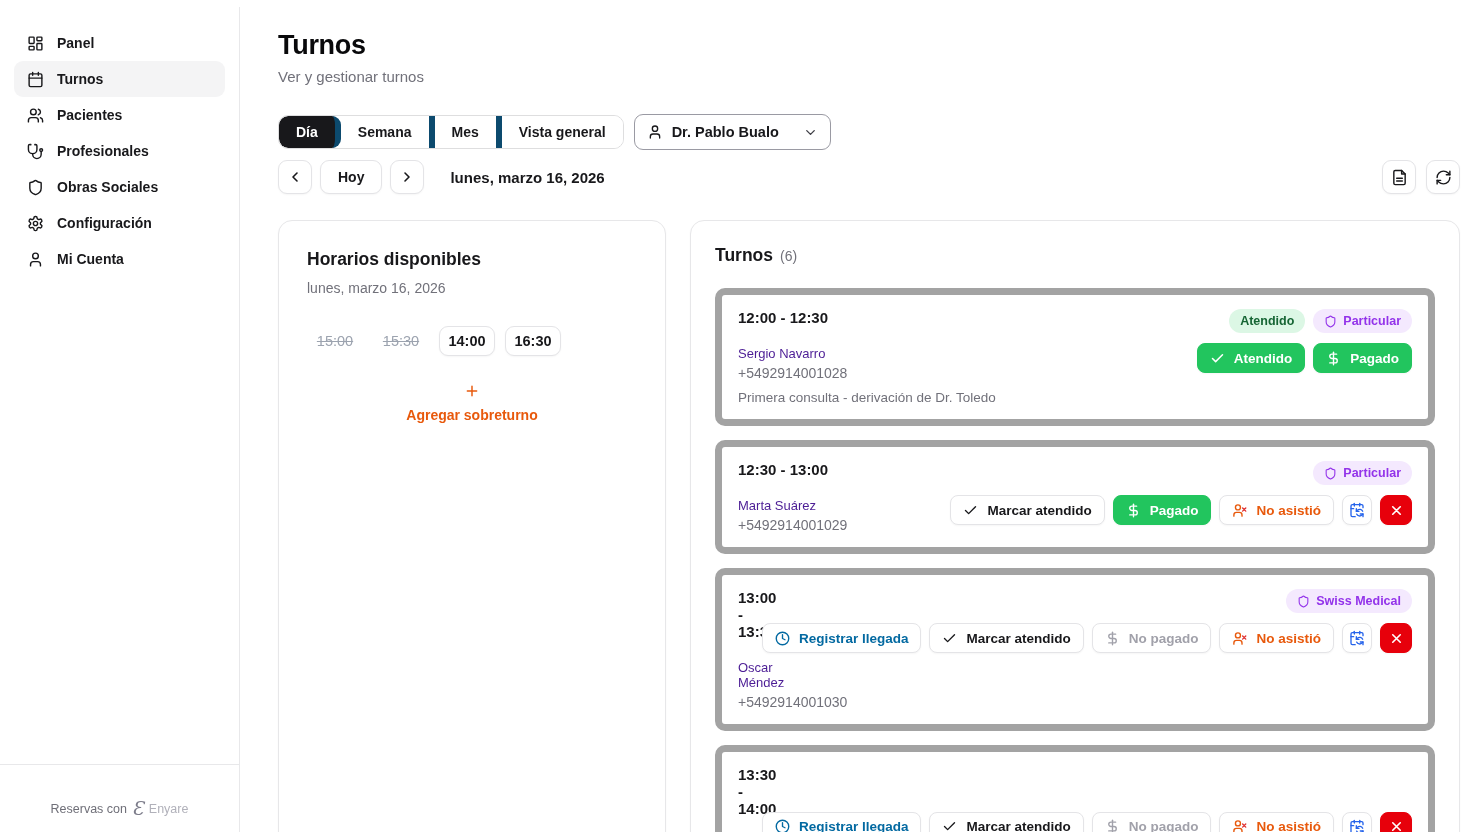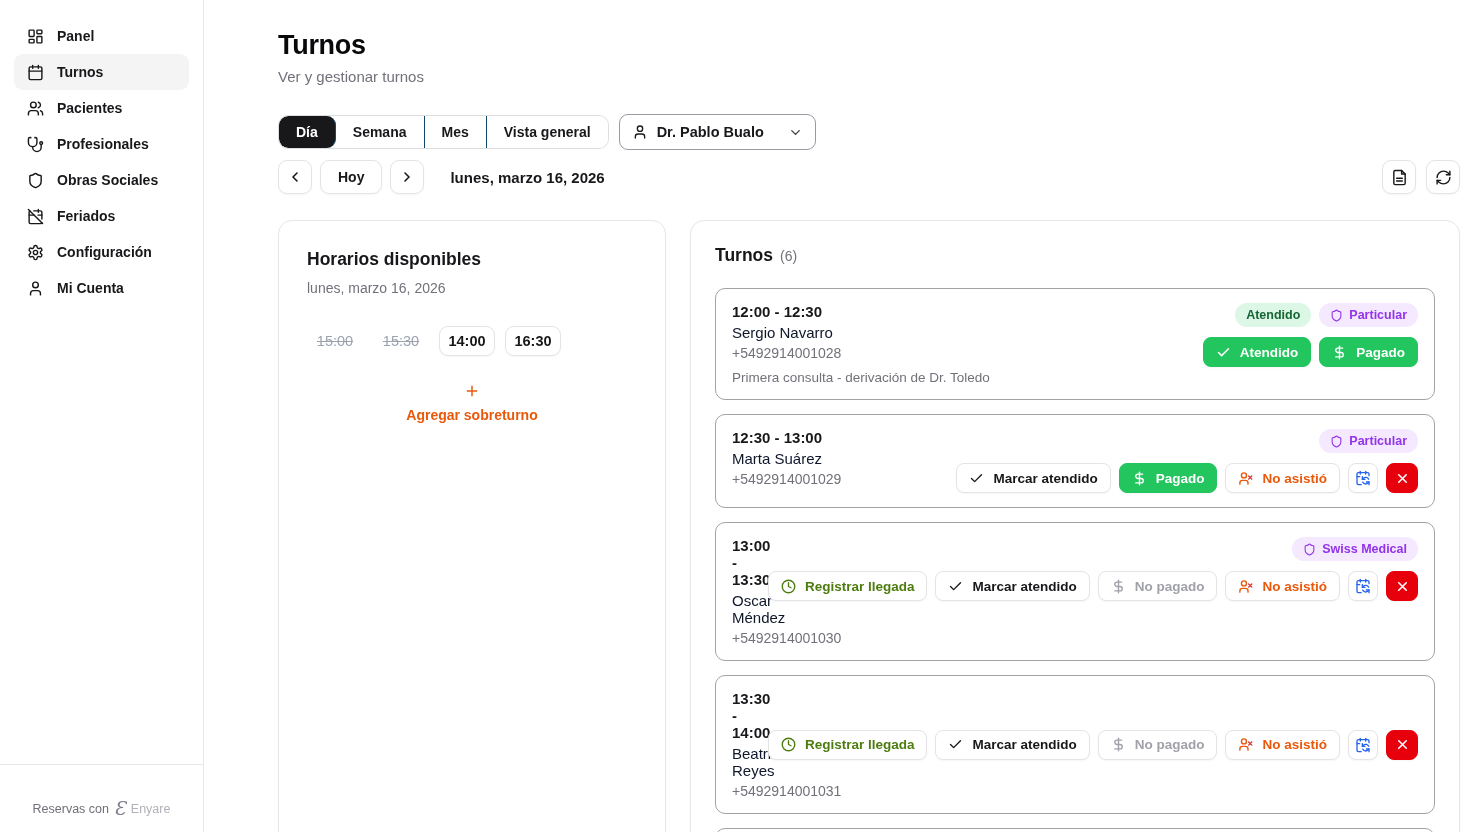--- a/index.html
+++ b/index.html
@@ -1,21 +1,21 @@
 <!DOCTYPE html>
 <html><head>
 <meta charset="utf-8">
 <style>
   * { box-sizing: border-box; margin: 0; padding: 0; }
   html,body { width:1480px; height:832px; overflow:hidden; background:#fff;
     font-family:"Liberation Sans","DejaVu Sans",sans-serif; color:#18181b; }
   svg { display:block; flex:none; }
 
   
-  .sidebar { position:fixed; left:0; top:0; bottom:0; width:204px; background:#fff;
+  .sidebar { position:fixed; left:0; top:7px; bottom:0; width:240px; background:#fff;
     border-right:1px solid #e8e8ea; display:flex; flex-direction:column; }
   .nav { padding-top:18px; flex:1; }
   .nav-item { display:flex; align-items:center; gap:13px; height:36px; margin:0 14px;
     padding:0 13px; border-radius:9px; font-size:14px; font-weight:600; cursor:pointer; }
   .nav-item.active { background:#f4f4f5; }
   .nav-item .ic { width:17px; height:17px; color:#18181b; }
   .side-foot { border-top:1px solid #e8e8ea; padding:18px 16px 14px; }
   .lang-row { display:flex; align-items:center; gap:12px; }
   .lang-select { flex:1; height:31px; border:1px solid #d9d9de; border-radius:8px;
     background:#fff; box-shadow:0 1px 2px rgba(0,0,0,.05); display:flex; align-items:center;
@@ -28,21 +28,21 @@
 
   
   .main { margin-left:255px; padding:0 20px 0 23px; }
   h1 { margin-top:30px; font-size:27px; font-weight:700; letter-spacing:-.3px; color:#09090b; }
   .subtitle { margin-top:7px; font-size:15px; color:#71717a; }
 
   .controls { margin-top:29px; display:flex; align-items:center; }
   .seg { display:inline-flex; border:1px solid #dededf; border-radius:10px; background:#fff;
     overflow:hidden; height:34px; }
   .seg-btn { display:flex; align-items:center; padding:0 17px; font-size:14px; font-weight:600;
-    border-right:1px solid #0c4a6e; background:#fff; color:#18181b; cursor:pointer; }
+    border-right:6px solid #0c4a6e; background:#fff; color:#18181b; cursor:pointer; }
   .seg-btn:last-child { border-right:none; }
   .seg-btn.active { background:#18181b; color:#fff; border-radius:9px; }
   .doctor-select { margin-left:10px; height:36px; min-width:197px; border:1px solid #9a9aa3;
     border-radius:9px; background:#fff; display:flex; align-items:center; gap:9px;
     padding:0 12px; font-size:14.5px; font-weight:600; cursor:pointer; }
   .doctor-select .chev { margin-left:auto; }
 
   .datenav { margin-top:10px; display:flex; align-items:center; gap:8px; }
   .sq-btn { width:34px; height:34px; border:1px solid #e4e4e7; border-radius:9px; background:#fff;
     display:flex; align-items:center; justify-content:center; cursor:pointer;
@@ -66,41 +66,41 @@
     font-size:14.5px; }
   .slot.off { color:#9ca3af; text-decoration:line-through; }
   .slot.on { border:1px solid #e4e4e7; border-radius:9px; font-weight:700;
     box-shadow:0 1px 2px rgba(0,0,0,.04); cursor:pointer; background:#fff; }
   .add-over { margin-top:27px; display:flex; align-items:center; gap:8px; color:#e8590c;
     font-size:14px; font-weight:600; cursor:pointer;flex-direction:column; }
 
   .turnos-head { display:flex; align-items:baseline; gap:7px; }
   .turnos-count { font-size:14px; color:#71717a; }
   .appt-list { margin-top:22px; display:flex; flex-direction:column; gap:14px; }
-  .appt { border:1px solid #a3a3a3; border-radius:10px; padding:14px 16px; display:flex; }
+  .appt { border:7px solid #a3a3a3; border-radius:10px; padding:14px 16px; display:flex; }
   .appt-info .time { font-size:15px; font-weight:700; }
-  .appt-info .name { margin-top:4px; font-size:15px; color:#0f172a; }
+  .appt-info .name { margin-top:20px; font-size:13px; color:#4c1d95; }
   .appt-info .phone { margin-top:4px; font-size:14px; color:#71717a; }
   .appt-col { display:flex; flex-direction:column; min-width:0; flex:1; }
   .appt .note { margin-top:9px; font-size:13.5px; color:#71717a; }
   .appt-right { margin-left:auto; display:flex; flex-direction:column; align-items:flex-end;
     gap:10px; }
   .appt-right.center { align-self:center; }
   .badges { display:flex; gap:8px; }
   .badge { height:24px; display:inline-flex; align-items:center; gap:6px; padding:0 11px;
     border-radius:999px; font-size:12.5px; font-weight:600; }
   .badge.green { background:#dcf7e5; color:#166534; }
   .badge.purple { background:#f4e9fe; color:#9333ea; }
   .badge.amber { background:#fdf0c7; color:#9a6700; }
   .actions { display:flex; gap:8px; align-items:center; }
   .btn { height:30px; padding:0 12px; border:1px solid #e4e4e7; border-radius:8px; background:#fff;
     display:inline-flex; align-items:center; gap:9px; font-size:13.5px; font-weight:600;
     cursor:pointer; box-shadow:0 1px 2px rgba(0,0,0,.04); white-space:nowrap; }
   .btn.green { background:#22c55e; border-color:#22c55e; color:#fff; }
-  .btn.orange { color:#4d7c0f; }
+  .btn.orange { color:#0369a1; }
   .btn.dark { color:#18181b; }
   .btn.muted { color:#a1a1aa; }
   .btn.noshow { color:#e8590c; }
   .icon-btn { width:30px; height:30px; border:1px solid #e4e4e7; border-radius:8px; background:#fff;
     display:flex; align-items:center; justify-content:center; cursor:pointer;
     box-shadow:0 1px 2px rgba(0,0,0,.04); }
   .icon-btn.cancel { width:32px; background:#e7000b; border-color:#e7000b; }
 </style>
 </head>
 <body>
@@ -147,31 +147,20 @@
         </span>
       <span>Profesionales</span>
     </div>
     <div class="nav-item">
       <span class="ic">
           <svg viewBox="0 0 24 24" width="17" height="17" fill="none" stroke="currentColor" stroke-width="2" stroke-linecap="round" stroke-linejoin="round">
             <path d="M20 13c0 5-3.5 7.5-7.66 8.95a1 1 0 0 1-.67-.01C7.5 20.5 4 18 4 13V6a1 1 0 0 1 1-1c2 0 4.5-1.2 6.24-2.72a1.17 1.17 0 0 1 1.52 0C14.51 3.81 17 5 19 5a1 1 0 0 1 1 1z"></path>
           </svg>
         </span>
       <span>Obras Sociales</span>
-    </div>
-    <div class="nav-item">
-      <span class="ic">
-          <svg viewBox="0 0 24 24" width="17" height="17" fill="none" stroke="currentColor" stroke-width="2" stroke-linecap="round" stroke-linejoin="round">
-            <path d="M4.2 4.2A2 2 0 0 0 3 6v14a2 2 0 0 0 2 2h14a2 2 0 0 0 1.82-1.18"></path>
-            <path d="M21 15.5V6a2 2 0 0 0-2-2H9.5"></path>
-            <path d="M16 2v4M3 10h7M21 10h-5.5"></path>
-            <path d="m2 2 20 20"></path>
-          </svg>
-        </span>
-      <span>Feriados</span>
     </div>
     <div class="nav-item">
       <span class="ic">
           <svg viewBox="0 0 24 24" width="17" height="17" fill="none" stroke="currentColor" stroke-width="2" stroke-linecap="round" stroke-linejoin="round">
             <path d="M12.22 2h-.44a2 2 0 0 0-2 2v.18a2 2 0 0 1-1 1.73l-.43.25a2 2 0 0 1-2 0l-.15-.08a2 2 0 0 0-2.73.73l-.22.38a2 2 0 0 0 .73 2.73l.15.1a2 2 0 0 1 1 1.72v.51a2 2 0 0 1-1 1.74l-.15.09a2 2 0 0 0-.73 2.73l.22.38a2 2 0 0 0 2.73.73l.15-.08a2 2 0 0 1 2 0l.43.25a2 2 0 0 1 1 1.73V20a2 2 0 0 0 2 2h.44a2 2 0 0 0 2-2v-.18a2 2 0 0 1 1-1.73l.43-.25a2 2 0 0 1 2 0l.15.08a2 2 0 0 0 2.73-.73l.22-.39a2 2 0 0 0-.73-2.73l-.15-.08a2 2 0 0 1-1-1.74v-.5a2 2 0 0 1 1-1.74l.15-.09a2 2 0 0 0 .73-2.73l-.22-.38a2 2 0 0 0-2.73-.73l-.15.08a2 2 0 0 1-2 0l-.43-.25a2 2 0 0 1-1-1.73V4a2 2 0 0 0-2-2z"></path>
             <circle cx="12" cy="12" r="3"></circle>
           </svg>
         </span>
       <span>Configuración</span>
     </div>

